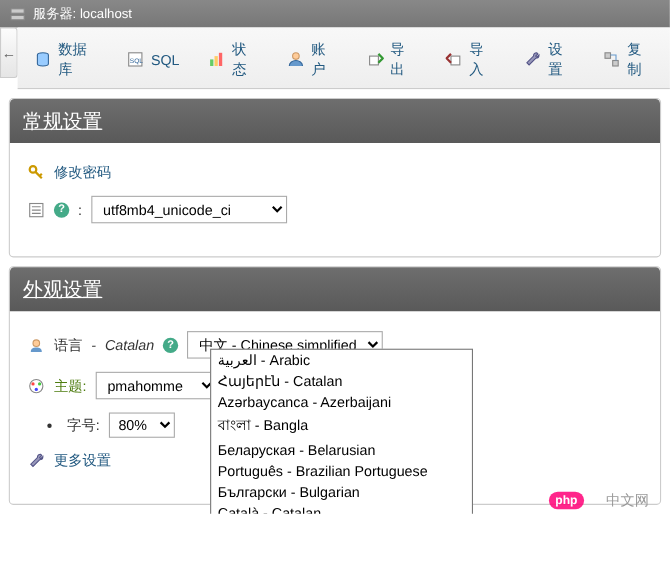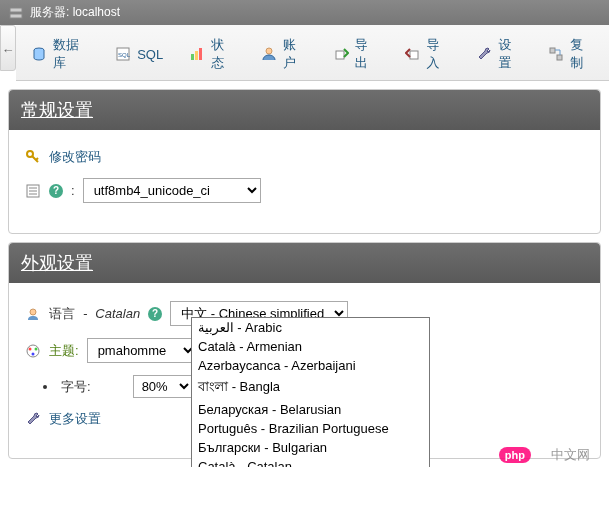--- a/index.html
+++ b/index.html
@@ -12,21 +12,21 @@
 .tab svg { width: 16px; height: 16px; }
 .panel { margin: 8px; border: 1px solid #ccc; border-radius: 4px; padding-bottom: 12px; position: relative; }
 .panel-header { background: linear-gradient(#6e6e6e, #595959); color: #fff; font-size: 18px; padding: 8px 12px; border-radius: 4px 4px 0 0; text-decoration: underline; }
 .panel-body { padding: 12px 16px; }
 .setting-row { display: flex; align-items: center; gap: 8px; padding: 6px 0; color: #333; }
 .setting-row a { color: #235a81; text-decoration: none; }
 .setting-row .lbl { color: #333; font-style: normal; }
 .setting-row .lbl-i { font-style: italic; }
 select.wide { border: 1px solid #aaa; padding: 3px 6px; font-size: 13px; width: 178px; background: #fff; }
 select.mid { border: 1px solid #aaa; padding: 3px 6px; font-size: 13px; width: 110px; background: #fff; }
-select.sm { border: 1px solid #aaa; padding: 2px 4px; font-size: 13px; width: 60px; background: #fff; margin-left: 34px; }
+select.sm { border: 1px solid #aaa; padding: 2px 4px; font-size: 13px; width: 60px; background: #fff; }
 .help-icon { width: 14px; height: 14px; display: inline-flex; align-items: center; justify-content: center; border-radius: 50%; background: #4a8; color: #fff; font-size: 10px; font-weight: bold; }
 .row-indent { padding-left: 18px; }
 .bullet { width: 4px; height: 4px; background: #333; border-radius: 50%; display: inline-block; margin-right: 6px; }
 .dropdown-open { position: absolute; top: 34px; left: 182px; width: 239px; background: #fff; border: 1px solid #777; max-height: 280px; overflow: hidden; z-index: 10; }
 .dropdown-open .opt { padding: 2px 6px; font-size: 13px; cursor: pointer; white-space: nowrap; overflow: hidden; }
 .dropdown-open .opt.selected { background: #1e90ff; color: #fff; }
 .watermark { position: absolute; right: 10px; bottom: -6px; display: flex; align-items: center; gap: 20px; color: #888; font-size: 13px; opacity: 0.85; }
 .watermark .circle { background: #f07; color: #fff; border-radius: 10px; padding: 2px 6px; font-size: 11px; font-weight: bold; }
 .page-wrap { position: relative; }
 .ico { width: 16px; height: 16px; flex-shrink: 0; }
@@ -145,21 +145,21 @@
       <span class="lbl-i">-</span>
       <span class="lbl lbl-i">Catalan</span>
       <span class="help-icon">?</span>
       <select class="wide">
         <option>中文 - Chinese simplified</option>
       </select>
     </div>
 
     <div class="dropdown-open" id="lang-list">
           <div class="opt">العربية - Arabic</div>
-          <div class="opt">Català - Armenian</div>
+          <div class="opt">Հայերէն - Catalan</div>
           <div class="opt">Azərbaycanca - Azerbaijani</div>
           <div class="opt">বাংলা - Bangla</div>
           <div class="opt">Беларуская - Belarusian</div>
           <div class="opt">Português - Brazilian Portuguese</div>
           <div class="opt">Български - Bulgarian</div>
           <div class="opt">Català - Catalan</div>
           <div class="opt selected">中文 - Chinese simplified</div>
           <div class="opt">中文 - Chinese traditional</div>
           <div class="opt">Čeština - Czech</div>
         </div>

